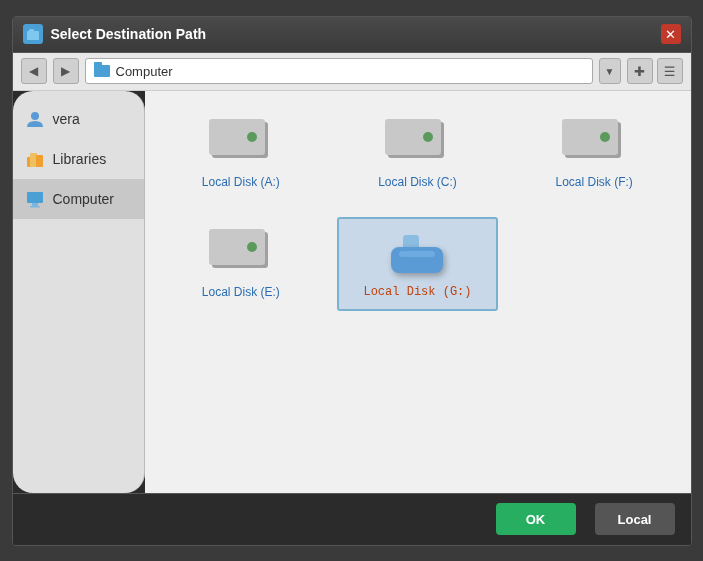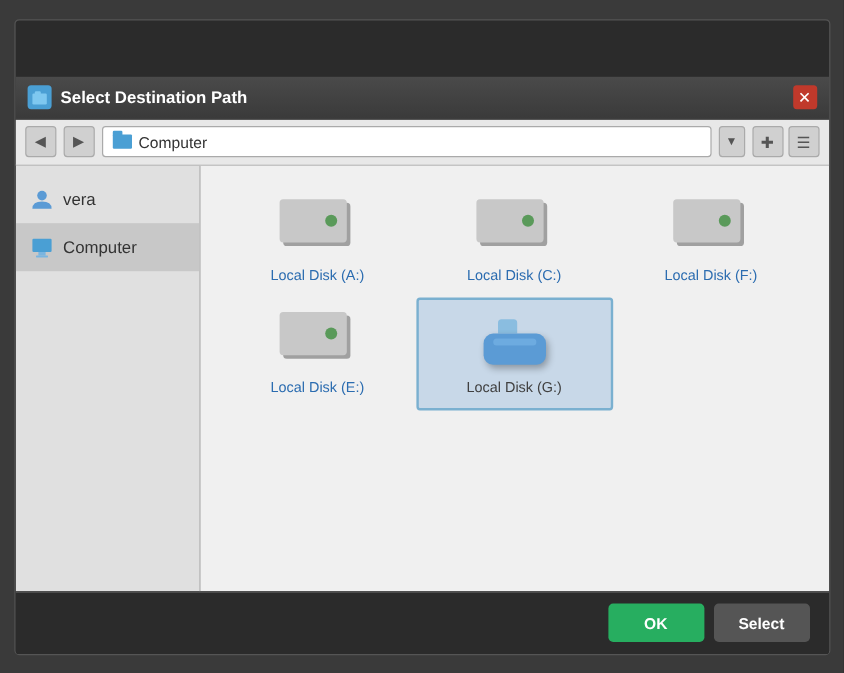--- a/index.html
+++ b/index.html
@@ -23,21 +23,20 @@
       overflow: hidden;
     }
     .title-bar {
       background: linear-gradient(to bottom, #4a4a4a, #3a3a3a);
       height: 36px;
       display: flex;
       align-items: center;
       padding: 0 10px;
       border-bottom: 1px solid #555;
       flex-shrink: 0;
-      margin-top: 47px;
     }
     .title-bar-icon {
       width: 20px;
       height: 20px;
       margin-right: 8px;
       background: #4a9fd4;
       border-radius: 3px;
       display: flex;
       align-items: center;
       justify-content: center;
@@ -141,26 +140,27 @@
       cursor: pointer;
       color: #555;
       font-size: 13px;
     }
     .main-area {
       display: flex;
       flex: 1;
       overflow: hidden;
     }
     .sidebar {
-      width: 154px;
+      width: 132px;
       background: #e0e0e0;
       border-right: 1px solid #bbb;
       padding: 8px 0;
       flex-shrink: 0;
       overflow-y: auto;
+      border-radius: 20px;
     }
     .sidebar-item {
       display: flex;
       align-items: center;
       padding: 10px 12px;
       cursor: pointer;
       gap: 8px;
       font-size: 14px;
       color: #333;
     }
@@ -180,20 +180,21 @@
       background: #f0f0f0;
       padding: 16px;
       overflow-y: auto;
       display: flex;
       flex-direction: column;
       gap: 16px;
     }
     .disk-grid {
       display: grid;
       grid-template-columns: repeat(3, 1fr);
+      gap: 16px;
     }
     .disk-item {
       display: flex;
       flex-direction: column;
       align-items: center;
       padding: 10px;
       gap: 8px;
       cursor: pointer;
       border-radius: 3px;
       border: 2px solid transparent;
@@ -206,31 +207,32 @@
       width: 64px;
       height: 48px;
       position: relative;
     }
     .disk-label {
       font-size: 12px;
       color: #2b6cb0;
       text-align: center;
     }
     .disk-item.selected .disk-label {
-      color: #404040;
+      color: #c2410c;
+      font-family: Liberation Mono, monospace;
     }
     .footer {
       height: 52px;
       background: #2b2b2b;
       border-top: 1px solid #555;
       display: flex;
       align-items: center;
       justify-content: flex-end;
       padding: 0 16px;
-      gap: 8px;
+      gap: 19px;
       flex-shrink: 0;
     }
     .btn {
       height: 32px;
       min-width: 80px;
       border-radius: 4px;
       border: none;
       font-size: 13px;
       font-weight: bold;
       cursor: pointer;
@@ -279,20 +281,30 @@
 
     <div class="sidebar">
       <div class="sidebar-item">
         <div class="sidebar-icon">
           <svg width="20" height="20" viewBox="0 0 20 20">
             <circle cx="10" cy="7" r="4" fill="#5b9bd5"></circle>
             <path d="M2 18 Q2 12 10 12 Q18 12 18 18" fill="#5b9bd5"></path>
           </svg>
         </div>
         <span>vera</span>
+      </div>
+      <div class="sidebar-item">
+        <div class="sidebar-icon">
+          <svg width="20" height="20" viewBox="0 0 20 20">
+            <rect x="2" y="8" width="7" height="10" fill="#f0a030" rx="1"></rect>
+            <rect x="5" y="4" width="7" height="14" fill="#f0c060" rx="1"></rect>
+            <rect x="11" y="6" width="7" height="12" fill="#f0a030" rx="1"></rect>
+          </svg>
+        </div>
+        <span>Libraries</span>
       </div>
       <div class="sidebar-item active">
         <div class="sidebar-icon">
           <svg width="20" height="20" viewBox="0 0 20 20">
             <rect x="2" y="3" width="16" height="11" rx="1" fill="#4a9fd4"></rect>
             <rect x="7" y="14" width="6" height="3" fill="#7ab5e0"></rect>
             <rect x="5" y="17" width="10" height="1.5" fill="#7ab5e0" rx="0.5"></rect>
           </svg>
         </div>
         <span>Computer</span>
@@ -359,16 +371,16 @@
           </div>
           <span class="disk-label">Local Disk (G:)</span>
         </div>
 
       </div>
     </div>
   </div>
 
   <div class="footer">
     <button class="btn btn-ok">OK</button>
-    <button class="btn btn-cancel">Select</button>
+    <button class="btn btn-cancel">Local</button>
   </div>
 
 </div>
 
 </body></html>

